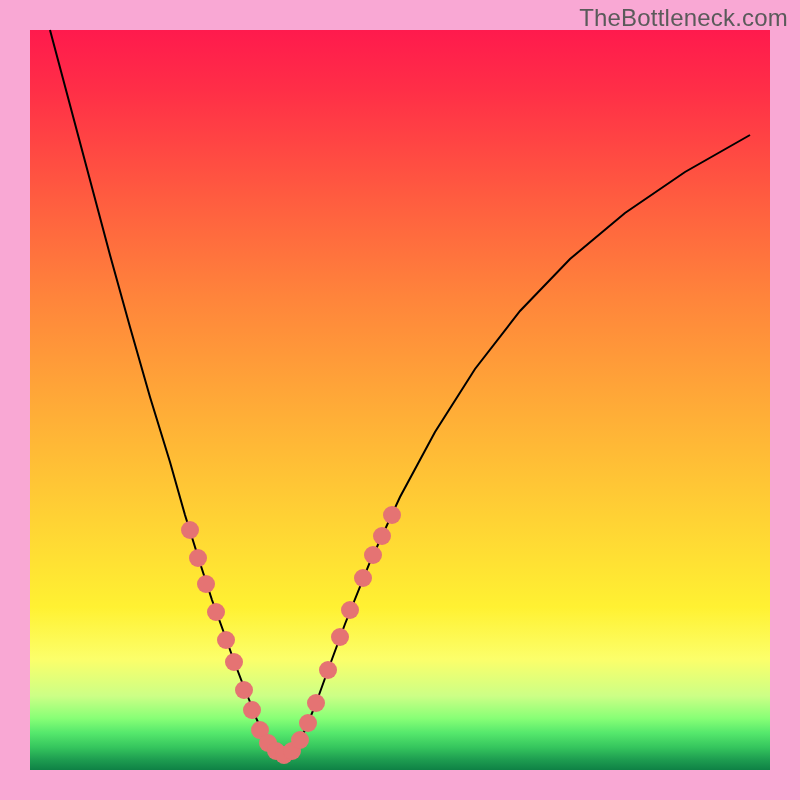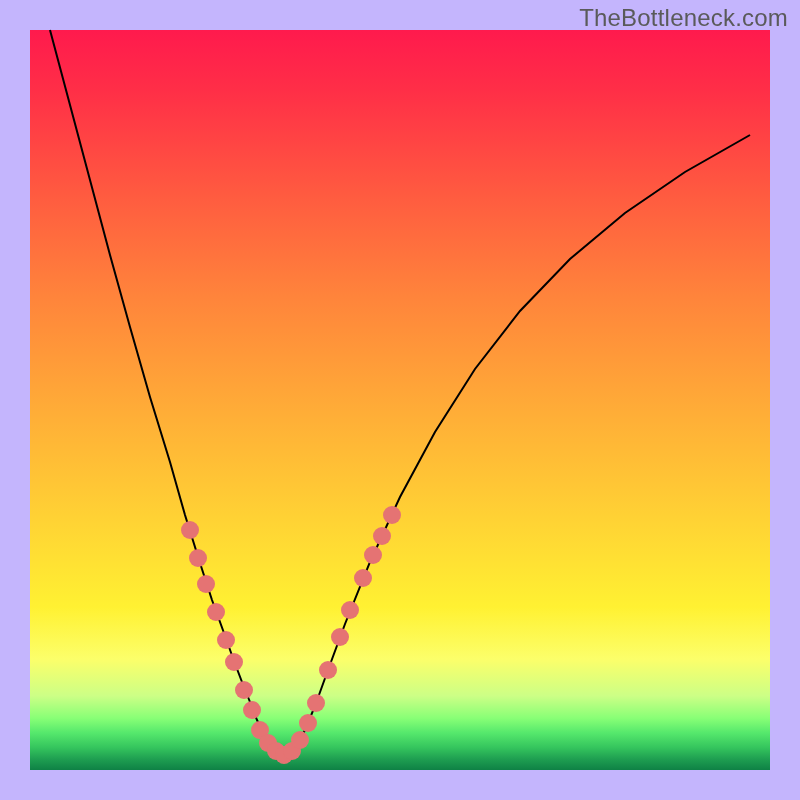--- a/index.html
+++ b/index.html
@@ -6,21 +6,21 @@
     margin: 0;
     padding: 0;
     width: 800px;
     height: 800px;
     overflow: hidden;
     background: #000;
   }
   .outer {
     width: 800px;
     height: 800px;
-    background: #c4b5fd;
+    background: #f9a8d4;
     position: relative;
   }
   .plot {
     position: absolute;
     left: 30px;
     top: 30px;
     width: 740px;
     height: 740px;
     background: linear-gradient(to bottom,
       #ff1a4d 0%,

